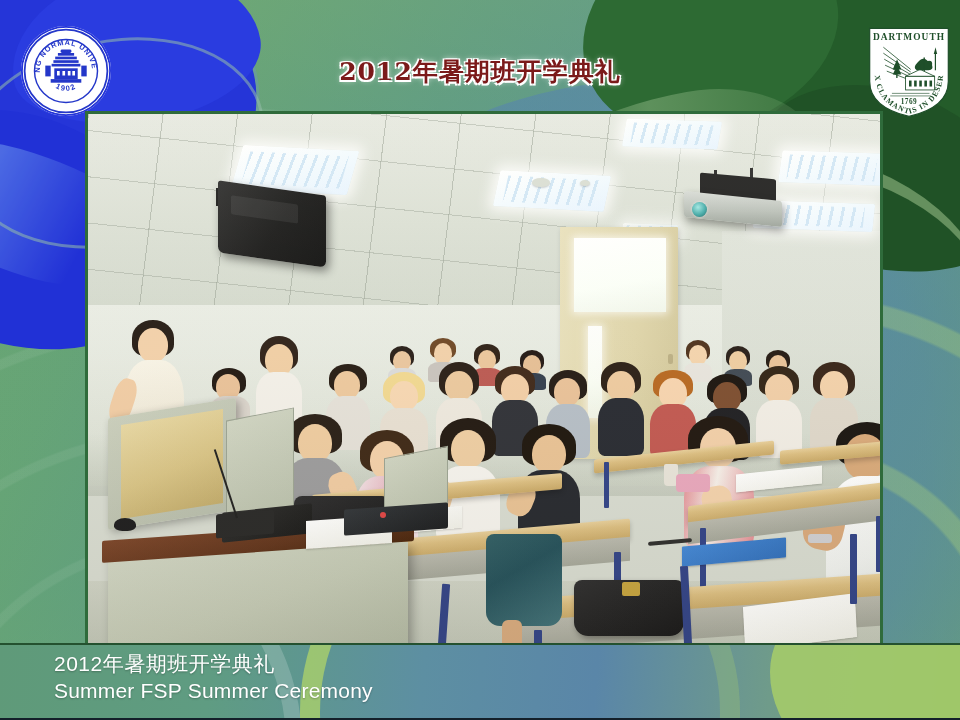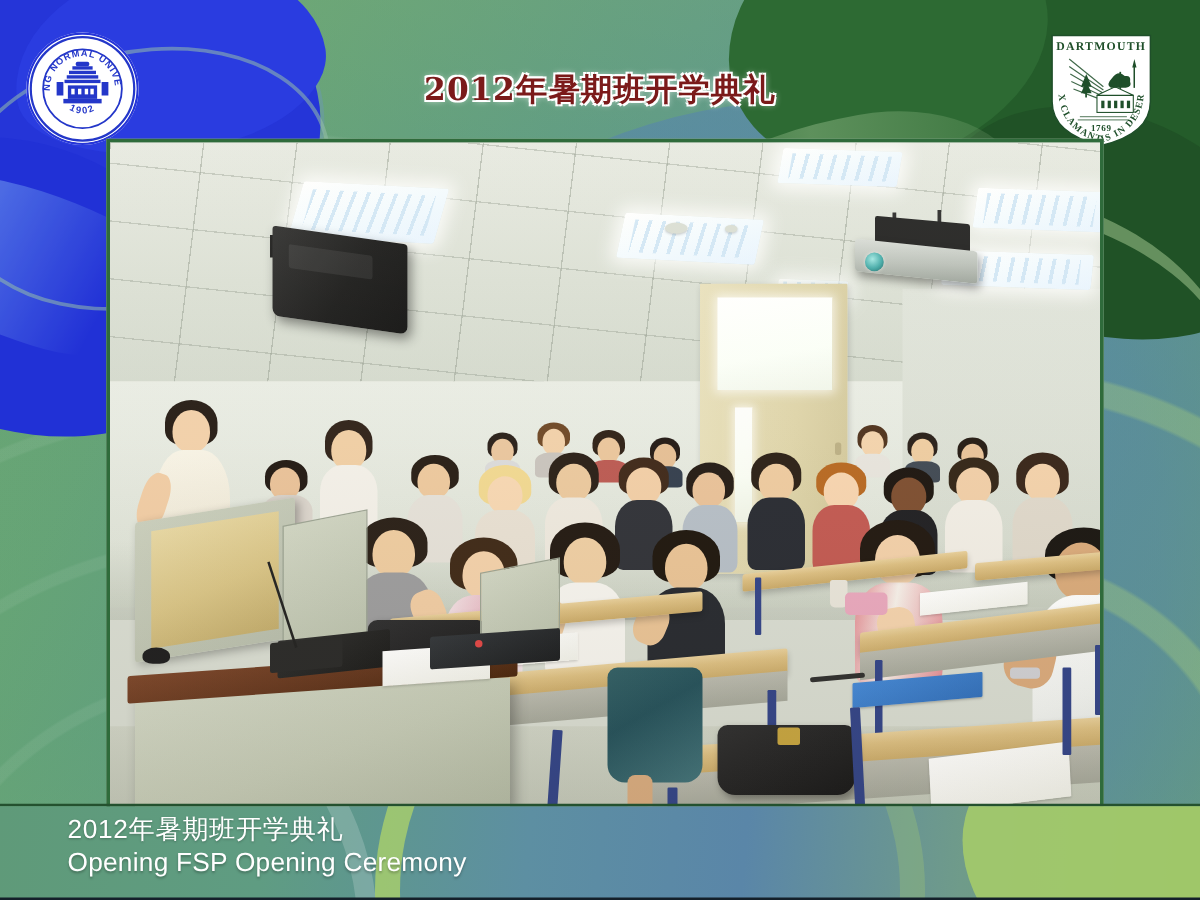--- a/index.html
+++ b/index.html
@@ -225,21 +225,21 @@
     height: 90px;
     border-radius: 50%;
     background: #ffffff;
     box-shadow: 0 0 0 2px #2535d8 inset;
     display: flex;
     align-items: center;
     justify-content: center;
   }
   .logo-dart {
     position: absolute;
-    right: 36px;
+    right: 8px;
     top: 25px;
     width: 86px;
     height: 94px;
   }
 
   
   .slide-title {
     position: absolute;
     left: 0;
     top: 55px;
@@ -929,18 +929,18 @@
     </div>
   </div>
 
   <div id="footer-band">
     <div class="footer-bg"></div>
     <div class="footer-arc2"></div>
     <div class="footer-arc"></div>
     <div class="footer-blob"></div>
     <div class="footer-text">
       <div class="footer-cn">2012年暑期班开学典礼</div>
-      <div class="footer-en">Opening FSP Opening Ceremony</div>
+      <div class="footer-en">Summer FSP Summer Ceremony</div>
     </div>
   </div>
   <div class="bottom-rule"></div>
 
 </div>
 
 </body></html>

